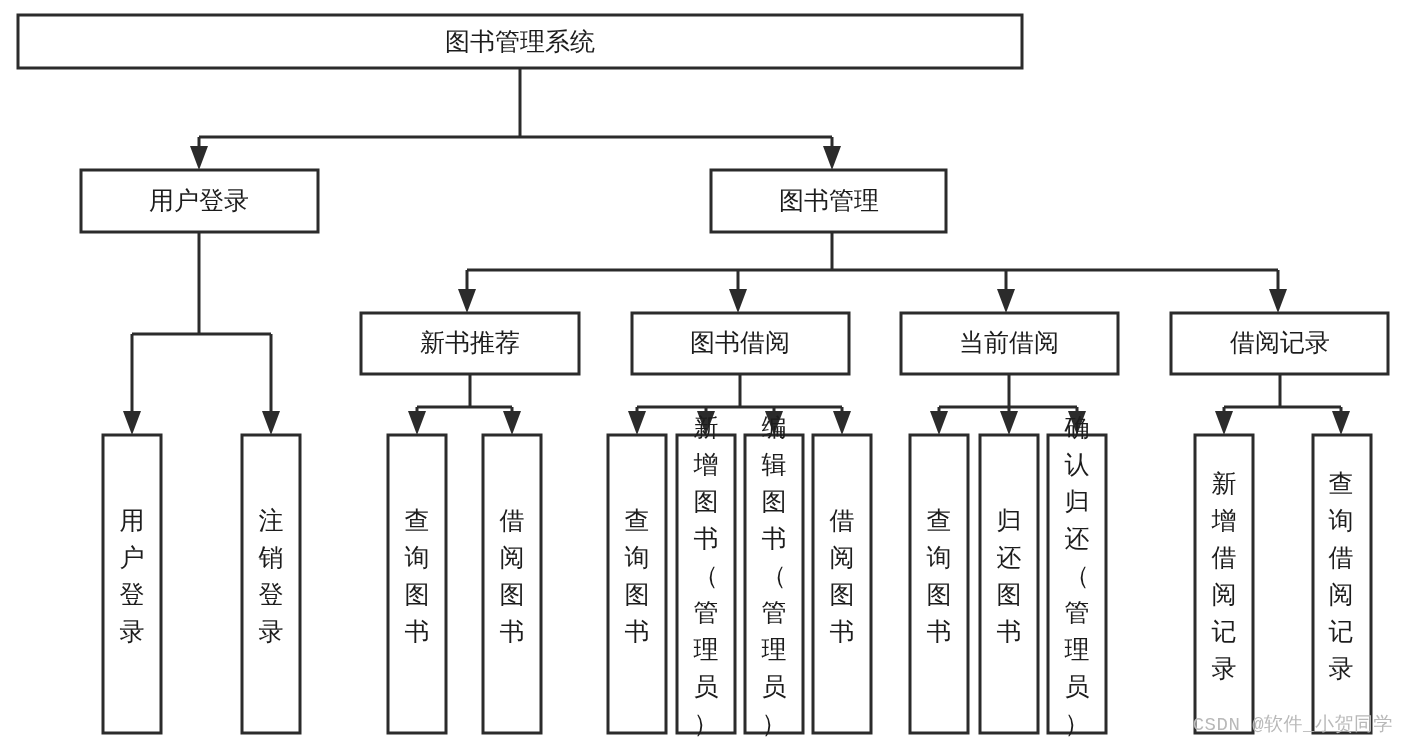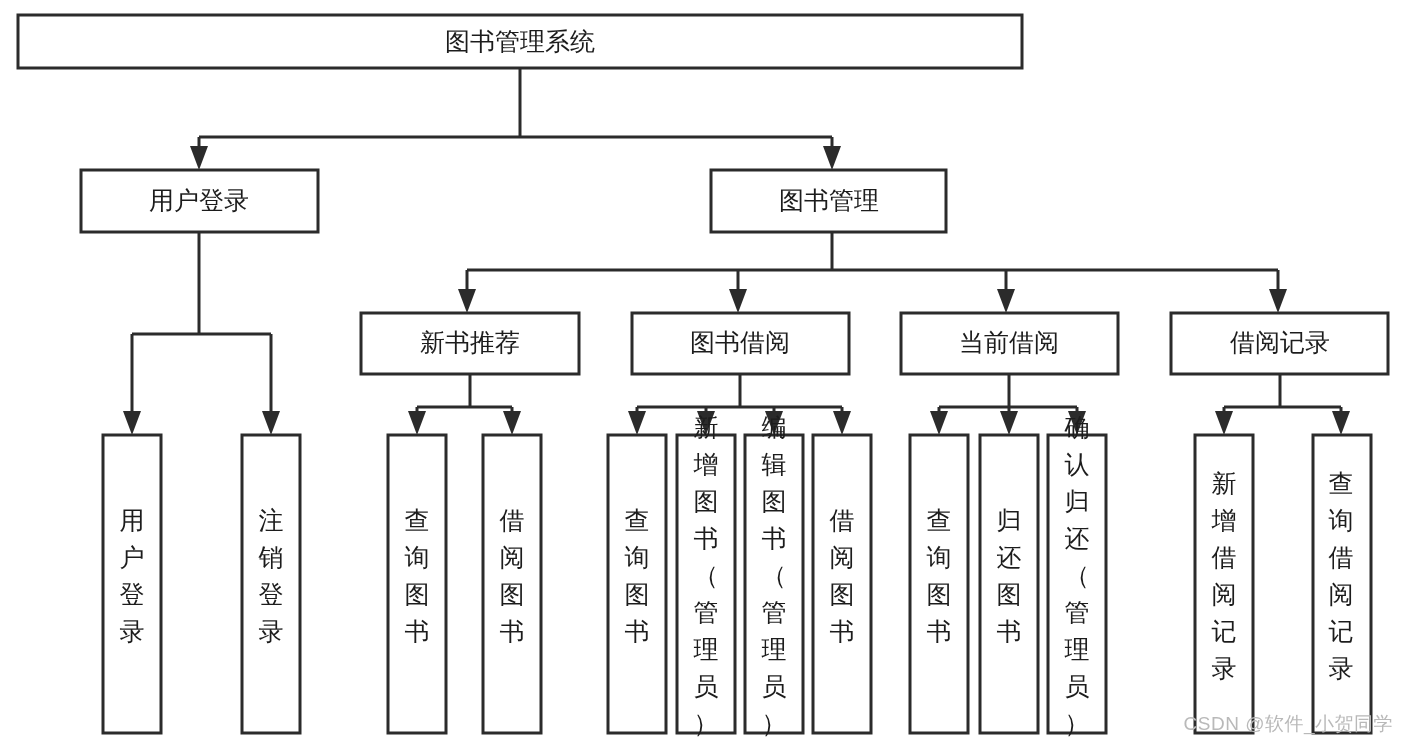--- a/index.html
+++ b/index.html
@@ -53,21 +53,21 @@
     font-family: "DejaVu Sans", "Liberation Sans", sans-serif;
     font-size: 25px;
     text-anchor: middle;
   }
   .watermark {
     position: absolute;
     right: 12px;
     bottom: 4px;
     color: #b9b9b9;
     font-size: 19px;
-    font-family: Liberation Sans, sans-serif;
+    font-family: Liberation Mono, monospace;
     letter-spacing: 0.5px;
     white-space: nowrap;
     pointer-events: none;
   }
 </style>
 </head>
 <body>
 
 <div id="diagram-root">
   <svg class="flow" viewBox="0 0 1405 747" xmlns="http://www.w3.org/2000/svg">

